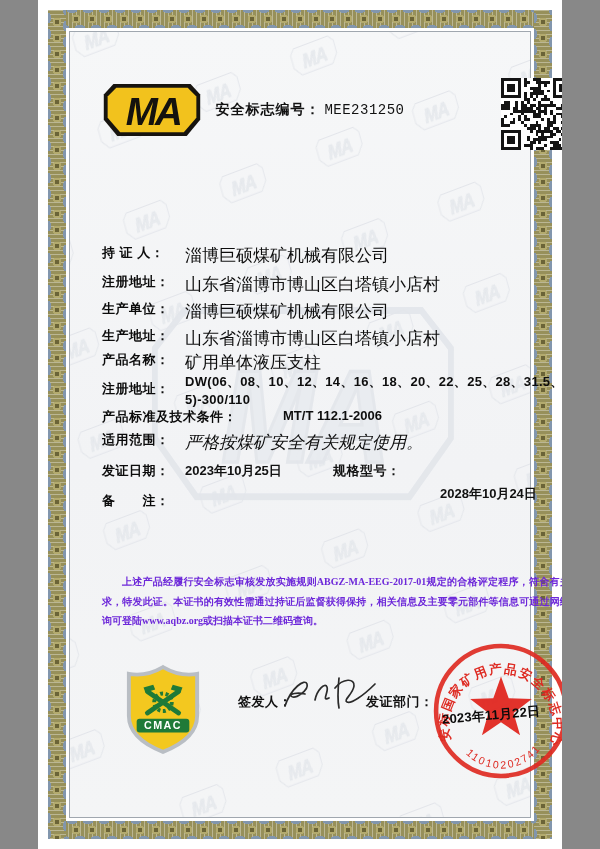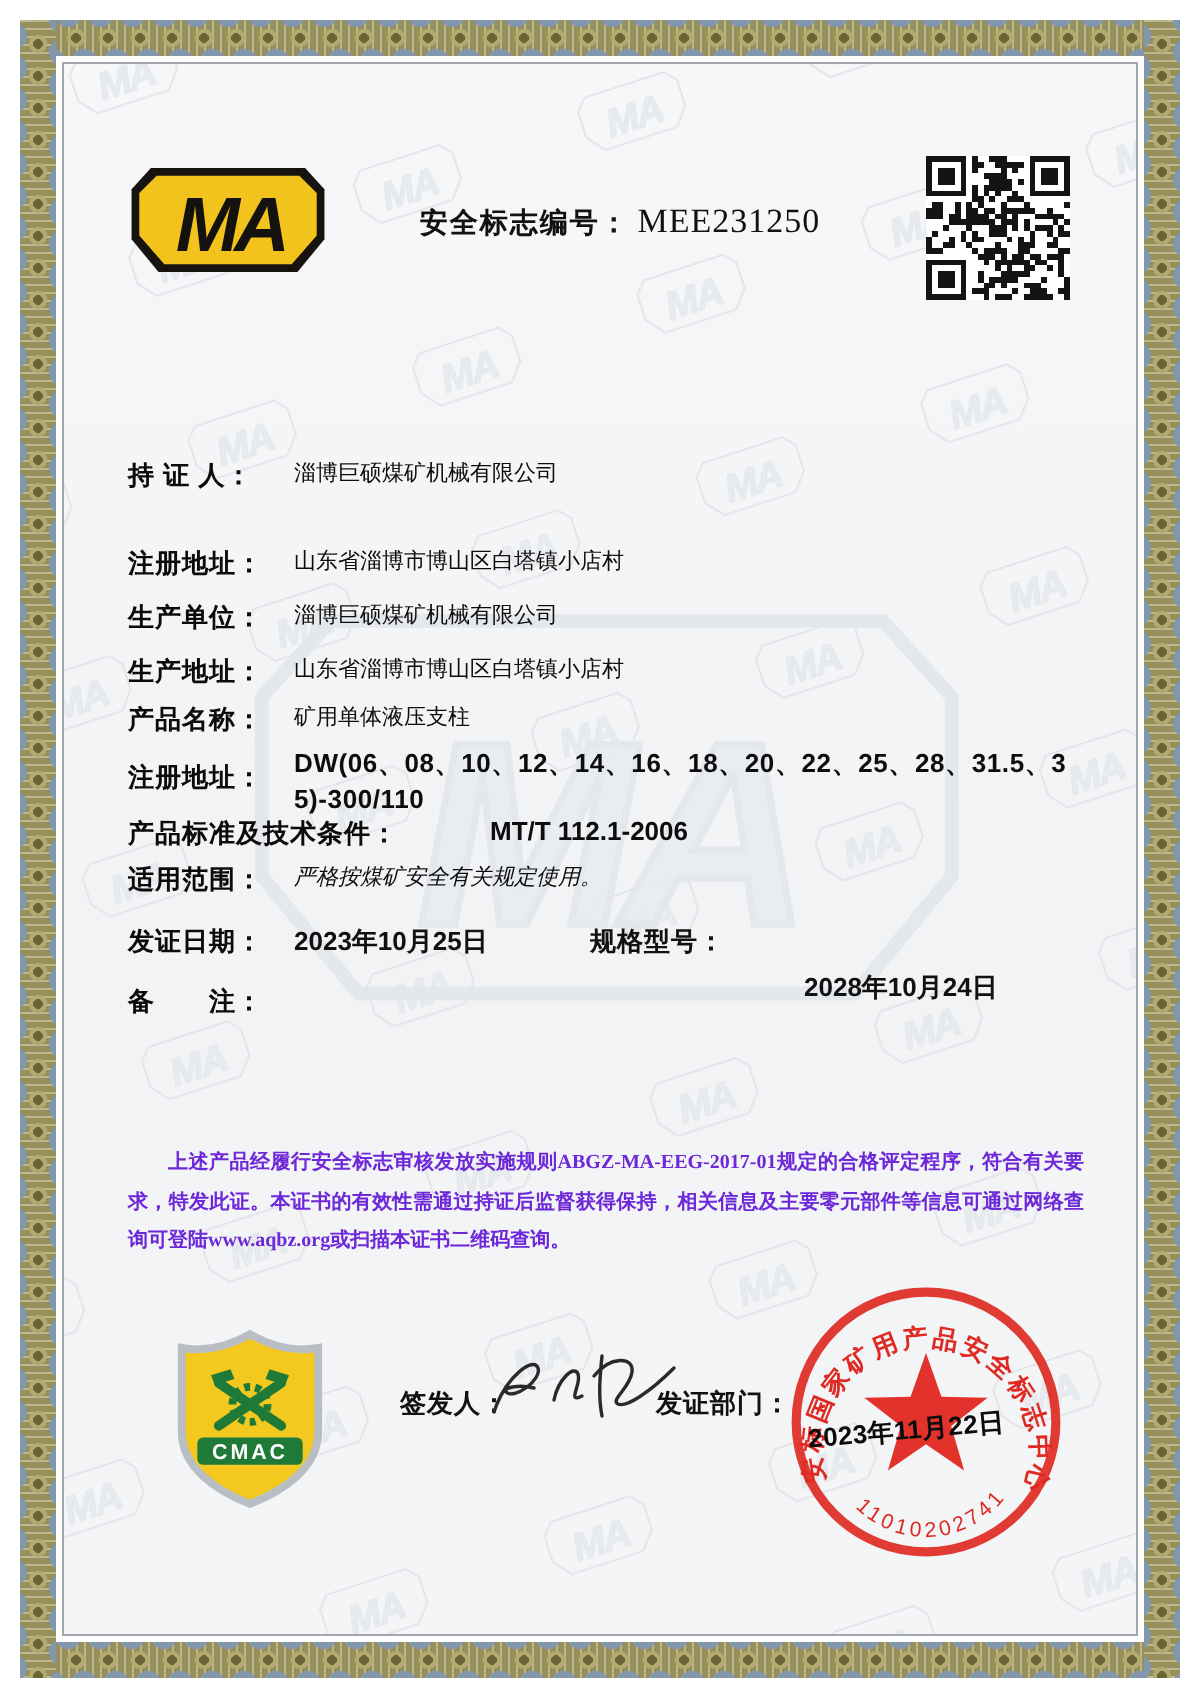--- a/index.html
+++ b/index.html
@@ -1,17 +1,17 @@
 <!DOCTYPE html>
 <html><head>
 <meta charset="utf-8">
 <style>
   html,body{margin:0;padding:0;background:#888;}
   .page{
-    position:relative;width:600px;height:849px;background:#ffffff;
+    position:relative;width:524px;height:849px;background:#ffffff;
     font-family:"Liberation Sans",sans-serif;color:#111;overflow:hidden;
     margin:0 auto;
   }
   
   .band{position:absolute;}
   .band-h{
     height:18px;background-color:#97905a;
     background-image:
       radial-gradient(circle at 8px -3px, #ece7d0 0 2px, #8296ad 2px 6.5px, rgba(0,0,0,0) 6.5px),
       radial-gradient(circle at 8px 21px, #ece7d0 0 2px, #8296ad 2px 6.5px, rgba(0,0,0,0) 6.5px),
@@ -36,30 +36,30 @@
   .band-right{right:10px;top:10px;bottom:10px;}
   .inner-line{position:absolute;left:31px;top:31px;right:31px;bottom:31px;border:1px solid #a0a7af;}
   .content{position:absolute;left:32px;top:32px;right:32px;bottom:32px;
     background:linear-gradient(180deg,#f6f7f8 0%,#f2f3f5 55%,#f4f5f6 100%);}
   .wm-svg{position:absolute;left:0;top:0;width:100%;height:100%;}
 
   
   .ma-logo{position:absolute;left:62px;top:83px;width:104px;height:54px;}
   .cert-no{position:absolute;left:0;right:0;top:101px;text-align:center;font-size:14px;transform:translateX(10px);}
   .cert-no .lbl{font-weight:700;letter-spacing:1px;}
-  .cert-no .val{font-family:Liberation Serif, serif;font-size:17px;letter-spacing:.5px;}
+  .cert-no .val{font-family:Liberation Mono, monospace;font-size:14px;letter-spacing:.5px;}
   .qr{position:absolute;left:463px;top:78px;width:72px;height:72px;}
 
   .title{position:absolute;left:0;right:0;top:170px;text-align:center;
     font-family:"Liberation Serif",serif;font-weight:700;font-size:30px;letter-spacing:5px;color:#0c0c0c;}
 
   
   .frow{position:absolute;left:64px;width:480px;height:20px;font-size:13px;}
   .frow .lbl{position:absolute;left:0;top:0;font-weight:700;letter-spacing:.5px;white-space:nowrap;color:#0b0b0b;}
-  .frow .val{position:absolute;left:83px;top:0;font-family:Liberation Mono, monospace;font-size:11px;white-space:nowrap;color:#0d0d0d;}
+  .frow .val{position:absolute;left:83px;top:0;font-family:Liberation Mono, monospace;font-size:17px;white-space:nowrap;color:#0d0d0d;}
   .frow.spec .val{white-space:normal;width:396px;word-break:break-all;line-height:18px;top:-7px;
     font-family:"Liberation Sans",sans-serif;font-weight:700;font-size:13px;letter-spacing:.3px;}
   .frow.standard .val{left:181px;font-family:"Liberation Sans",sans-serif;font-weight:700;font-size:13px;}
   .frow.scope .val{font-style:italic;}
   .frow.dates .val1{position:absolute;left:83px;top:0;font-weight:600;}
   .frow.dates .lbl2{position:absolute;left:231px;top:0;font-weight:700;letter-spacing:.5px;}
   .frow.dates .val2{position:absolute;left:338px;top:0;font-weight:600;margin-top:23px;}
 
   
   .notice{position:absolute;left:64px;top:572px;width:478px;
@@ -122,21 +122,21 @@
     <rect x="0" y="0" width="25" height="25" fill="#ffffff"></rect>
     <g fill="#141414">
       <path d="M0,0h7v7h-7z M18,0h7v7h-7z M0,18h7v7h-7z"></path>
       <path fill="#ffffff" d="M1,1h5v5h-5z M19,1h5v5h-5z M1,19h5v5h-5z"></path>
       <path d="M2,2h3v3h-3z M20,2h3v3h-3z M2,20h3v3h-3z"></path>
       <path id="qr-modules" d="M8,0h1v1h-1zM11,0h1v1h-1zM12,0h1v1h-1zM13,0h1v1h-1zM8,1h1v1h-1zM9,1h1v1h-1zM12,1h1v1h-1zM13,1h1v1h-1zM14,1h1v1h-1zM15,1h1v1h-1zM16,1h1v1h-1zM8,2h1v1h-1zM13,2h1v1h-1zM15,2h1v1h-1zM10,3h1v1h-1zM11,3h1v1h-1zM12,3h1v1h-1zM13,3h1v1h-1zM11,4h1v1h-1zM12,4h1v1h-1zM13,4h1v1h-1zM14,4h1v1h-1zM16,4h1v1h-1zM8,5h1v1h-1zM10,5h1v1h-1zM11,5h1v1h-1zM12,5h1v1h-1zM13,5h1v1h-1zM14,5h1v1h-1zM8,6h1v1h-1zM10,6h1v1h-1zM12,6h1v1h-1zM15,6h1v1h-1zM8,7h1v1h-1zM9,7h1v1h-1zM11,7h1v1h-1zM14,7h1v1h-1zM15,7h1v1h-1zM16,7h1v1h-1zM1,8h1v1h-1zM2,8h1v1h-1zM5,8h1v1h-1zM7,8h1v1h-1zM9,8h1v1h-1zM13,8h1v1h-1zM17,8h1v1h-1zM24,8h1v1h-1zM0,9h1v1h-1zM1,9h1v1h-1zM2,9h1v1h-1zM5,9h1v1h-1zM7,9h1v1h-1zM8,9h1v1h-1zM10,9h1v1h-1zM11,9h1v1h-1zM13,9h1v1h-1zM14,9h1v1h-1zM15,9h1v1h-1zM16,9h1v1h-1zM17,9h1v1h-1zM18,9h1v1h-1zM21,9h1v1h-1zM0,10h1v1h-1zM1,10h1v1h-1zM2,10h1v1h-1zM4,10h1v1h-1zM5,10h1v1h-1zM7,10h1v1h-1zM8,10h1v1h-1zM9,10h1v1h-1zM10,10h1v1h-1zM12,10h1v1h-1zM13,10h1v1h-1zM15,10h1v1h-1zM19,10h1v1h-1zM20,10h1v1h-1zM21,10h1v1h-1zM22,10h1v1h-1zM23,10h1v1h-1zM4,11h1v1h-1zM5,11h1v1h-1zM6,11h1v1h-1zM7,11h1v1h-1zM8,11h1v1h-1zM9,11h1v1h-1zM10,11h1v1h-1zM11,11h1v1h-1zM13,11h1v1h-1zM14,11h1v1h-1zM15,11h1v1h-1zM17,11h1v1h-1zM22,11h1v1h-1zM24,11h1v1h-1zM3,12h1v1h-1zM7,12h1v1h-1zM11,12h1v1h-1zM12,12h1v1h-1zM13,12h1v1h-1zM15,12h1v1h-1zM17,12h1v1h-1zM19,12h1v1h-1zM20,12h1v1h-1zM21,12h1v1h-1zM23,12h1v1h-1zM1,13h1v1h-1zM6,13h1v1h-1zM8,13h1v1h-1zM11,13h1v1h-1zM12,13h1v1h-1zM13,13h1v1h-1zM18,13h1v1h-1zM21,13h1v1h-1zM23,13h1v1h-1zM24,13h1v1h-1zM0,14h1v1h-1zM4,14h1v1h-1zM6,14h1v1h-1zM8,14h1v1h-1zM9,14h1v1h-1zM14,14h1v1h-1zM16,14h1v1h-1zM18,14h1v1h-1zM22,14h1v1h-1zM0,15h1v1h-1zM3,15h1v1h-1zM4,15h1v1h-1zM7,15h1v1h-1zM12,15h1v1h-1zM16,15h1v1h-1zM17,15h1v1h-1zM18,15h1v1h-1zM21,15h1v1h-1zM22,15h1v1h-1zM0,16h1v1h-1zM1,16h1v1h-1zM2,16h1v1h-1zM8,16h1v1h-1zM10,16h1v1h-1zM11,16h1v1h-1zM12,16h1v1h-1zM13,16h1v1h-1zM16,16h1v1h-1zM17,16h1v1h-1zM23,16h1v1h-1zM24,16h1v1h-1zM9,17h1v1h-1zM10,17h1v1h-1zM11,17h1v1h-1zM13,17h1v1h-1zM15,17h1v1h-1zM16,17h1v1h-1zM18,17h1v1h-1zM19,17h1v1h-1zM21,17h1v1h-1zM22,17h1v1h-1zM23,17h1v1h-1zM10,18h1v1h-1zM12,18h1v1h-1zM13,18h1v1h-1zM14,18h1v1h-1zM15,18h1v1h-1zM16,18h1v1h-1zM17,18h1v1h-1zM19,18h1v1h-1zM20,18h1v1h-1zM23,18h1v1h-1zM12,19h1v1h-1zM14,19h1v1h-1zM17,19h1v1h-1zM18,19h1v1h-1zM21,19h1v1h-1zM23,19h1v1h-1zM9,20h1v1h-1zM13,20h1v1h-1zM14,20h1v1h-1zM15,20h1v1h-1zM16,20h1v1h-1zM17,20h1v1h-1zM23,20h1v1h-1zM9,21h1v1h-1zM11,21h1v1h-1zM12,21h1v1h-1zM13,21h1v1h-1zM14,21h1v1h-1zM15,21h1v1h-1zM20,21h1v1h-1zM24,21h1v1h-1zM10,22h1v1h-1zM11,22h1v1h-1zM13,22h1v1h-1zM17,22h1v1h-1zM18,22h1v1h-1zM19,22h1v1h-1zM24,22h1v1h-1zM8,23h1v1h-1zM9,23h1v1h-1zM10,23h1v1h-1zM15,23h1v1h-1zM18,23h1v1h-1zM19,23h1v1h-1zM20,23h1v1h-1zM23,23h1v1h-1zM24,23h1v1h-1zM10,24h1v1h-1zM12,24h1v1h-1zM13,24h1v1h-1zM14,24h1v1h-1zM17,24h1v1h-1zM18,24h1v1h-1zM19,24h1v1h-1zM20,24h1v1h-1zM21,24h1v1h-1zM24,24h1v1h-1z"></path>
     </g>
   </svg>
 
 
-  <div class="frow" style="top:229px">
+  <div class="frow" style="top:244px">
     <span class="lbl">持 证 人：</span>
     <span class="val">淄博巨硕煤矿机械有限公司</span>
   </div>
   <div class="frow" style="top:273px">
     <span class="lbl">注册地址：</span>
     <span class="val">山东省淄博市博山区白塔镇小店村</span>
   </div>
   <div class="frow" style="top:300px">
     <span class="lbl">生产单位：</span>
     <span class="val">淄博巨硕煤矿机械有限公司</span>

